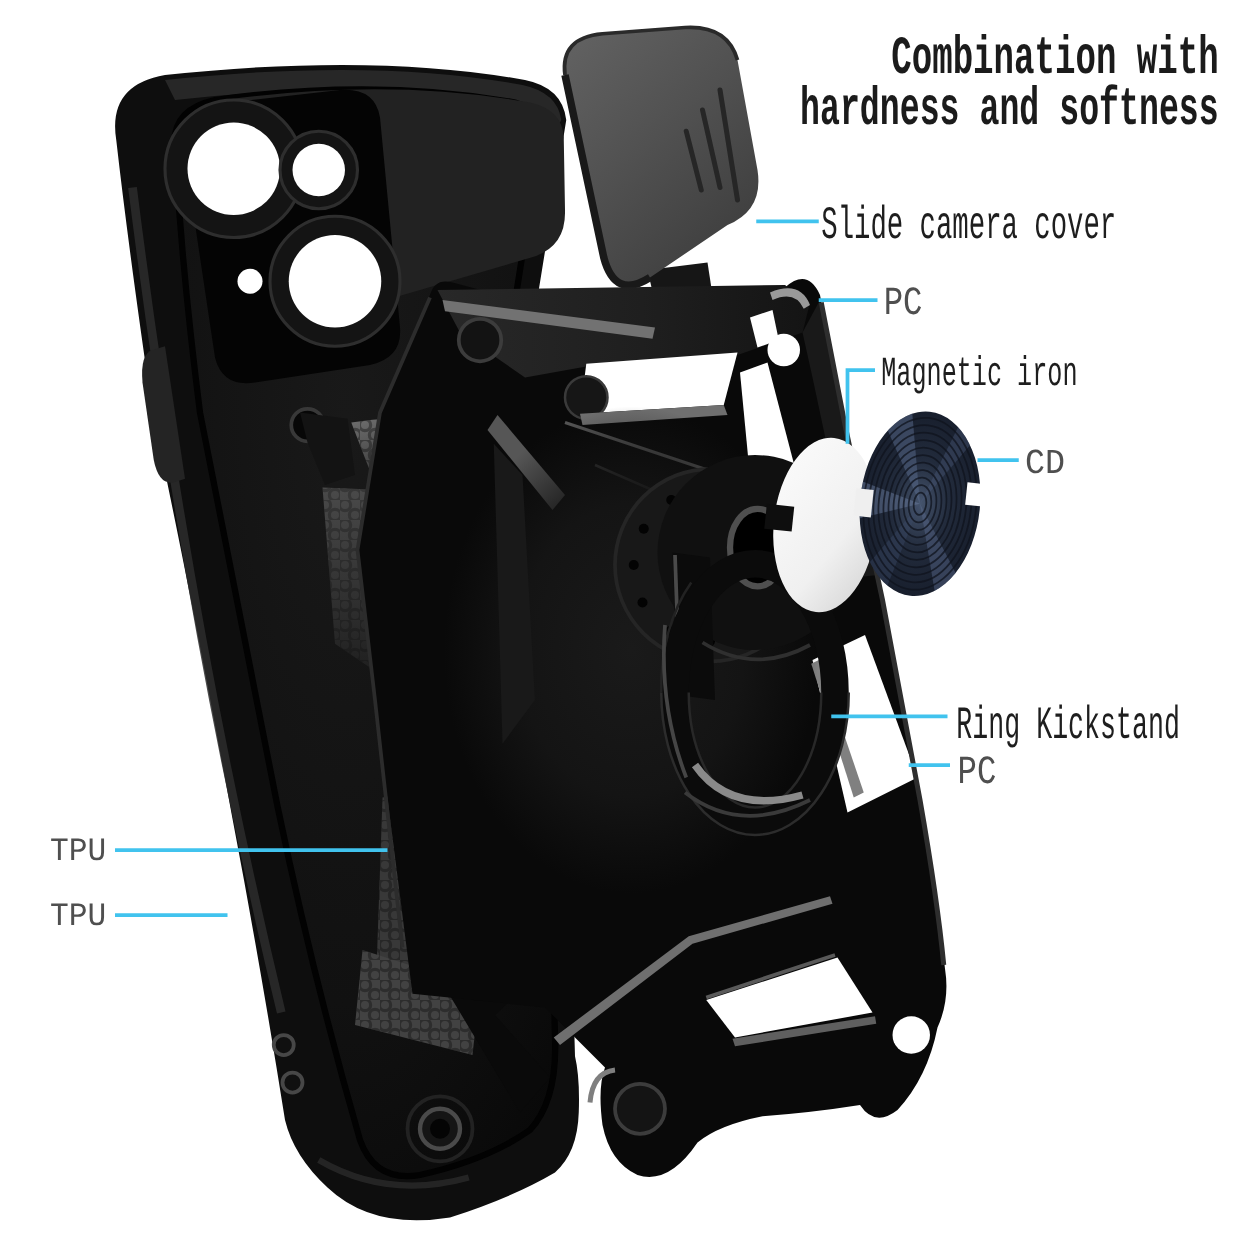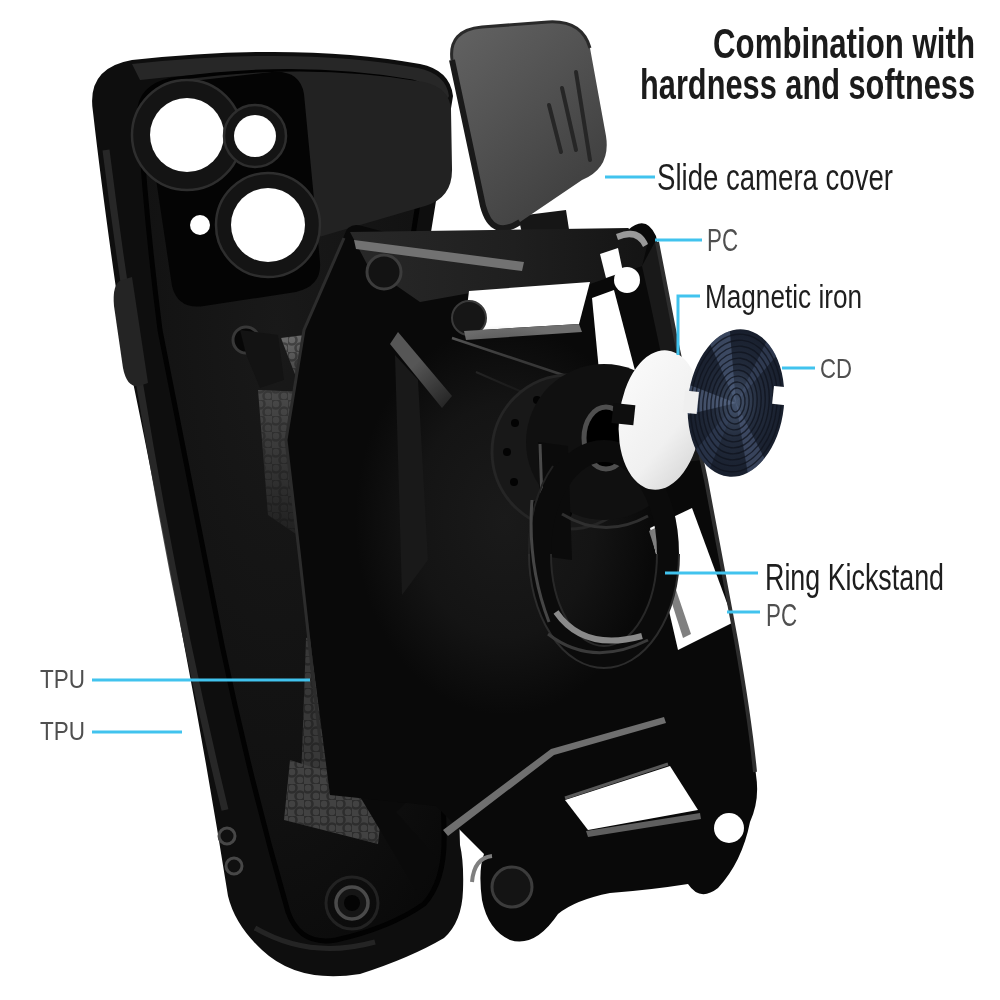--- a/index.html
+++ b/index.html
@@ -1,17 +1,17 @@
 <!DOCTYPE html>
 <html><head>
 <meta charset="utf-8">
 <style>
   html,body{margin:0;padding:0;background:#ffffff;}
   #stage{width:1000px;height:1000px;position:relative;overflow:hidden;
-    font-family:Liberation Sans, sans-serif;}
+    font-family:Liberation Mono, monospace;}
 </style>
 </head>
 <body>
 <div id="stage">
 <svg width="1000" height="1000" viewBox="0 0 1000 1000">
 <defs>
   <radialGradient id="caseFloor" cx="45%" cy="30%" r="90%">
     <stop offset="0%" stop-color="#191919"></stop>
     <stop offset="60%" stop-color="#111111"></stop>
     <stop offset="100%" stop-color="#070707"></stop>

